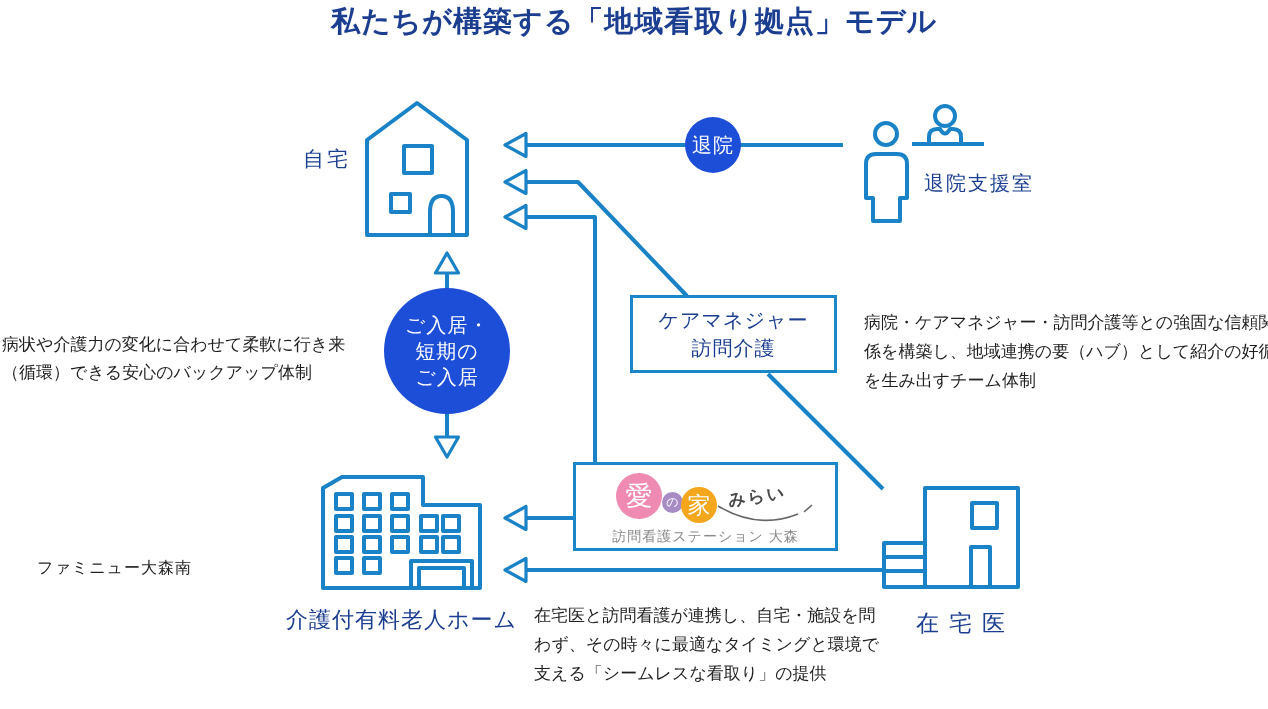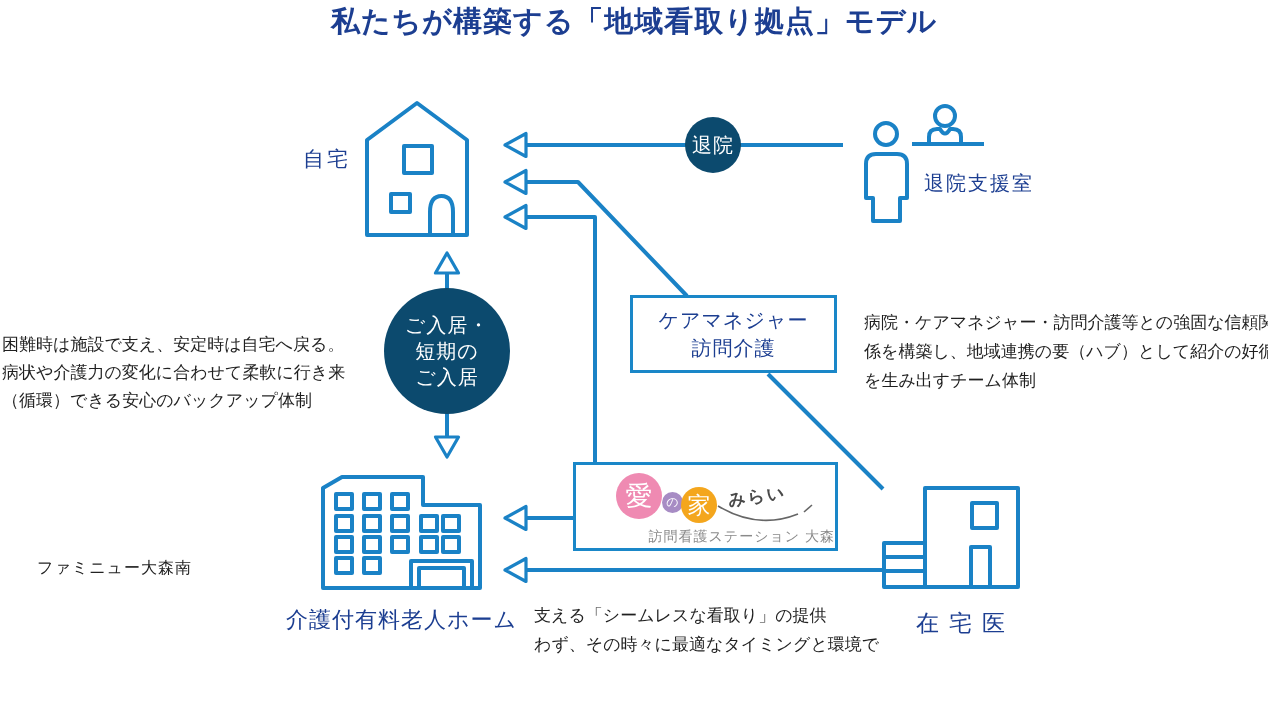--- a/index.html
+++ b/index.html
@@ -5,21 +5,21 @@
   html,body{margin:0;padding:0;background:#fff;}
   body{font-family:"Liberation Sans","DejaVu Sans",sans-serif;color:#1f1f1f;}
   .canvas{position:relative;width:1268px;height:709px;background:#fff;overflow:hidden;}
   .abs{position:absolute;}
   #connector-svg{position:absolute;left:0;top:0;width:1268px;height:709px;}
   .page-title{left:0;top:2px;width:1268px;text-align:center;font-size:29px;font-weight:700;
               color:#1c3e91;letter-spacing:1px;}
   .navy{color:#1c3e91;}
   .home-label{left:303px;top:145px;font-size:21px;letter-spacing:3px;font-weight:500;}
   .badge{display:flex;align-items:center;justify-content:center;border-radius:50%;
-         background:#0c4a6e;color:#fff;}
+         background:#1d4ed8;color:#fff;}
   .discharge-badge{left:685px;top:117px;width:56px;height:56px;font-size:20px;letter-spacing:1px;}
   .support-label{left:924px;top:170px;font-size:20px;letter-spacing:2px;font-weight:500;}
   .move-circle{left:384px;top:288px;width:126px;height:126px;flex-direction:column;
                font-size:20px;line-height:26px;letter-spacing:1px;}
   .cm-box{left:630px;top:295px;width:207px;height:78px;box-sizing:border-box;border:3px solid #1a87c8;
           background:#fff;display:flex;flex-direction:column;align-items:center;justify-content:center;
           font-size:20px;line-height:28px;color:#1c3e91;font-weight:500;letter-spacing:1px;}
   .note{font-size:17px;color:#1f1f1f;}
   .note div{white-space:nowrap;}
   .note-left{left:2px;top:331px;line-height:28px;}
@@ -33,21 +33,21 @@
   .ainoie-box{left:573px;top:462px;width:265px;height:89px;box-sizing:border-box;
               border:3px solid #1a87c8;background:#fff;}
   .ainoie-box .abs{position:absolute;}
   .logo-circle{display:flex;align-items:center;justify-content:center;border-radius:50%;color:#fff;}
   .c-ai{left:40px;top:8px;width:46px;height:46px;background:#ef8ab2;font-size:27px;}
   .c-no{left:86px;top:27px;width:21px;height:21px;background:#a78cc4;font-size:12px;}
   .c-ie{left:105px;top:22px;width:36px;height:36px;background:#f4a61d;font-size:23px;}
   .mirai{left:152px;top:20px;font-size:17px;font-weight:700;color:#4a4a4a;
          transform:rotate(-8deg);letter-spacing:2px;}
   .swoosh{left:140px;top:38px;}
-  .station{left:0;top:63px;width:259px;text-align:right;font-size:14px;color:#8a8a8a;letter-spacing:1px;}
+  .station{left:0;top:63px;width:259px;text-align:center;font-size:14px;color:#8a8a8a;letter-spacing:1px;}
 </style>
 </head>
 <body>
 
 <div class="canvas">
 
   <svg id="connector-svg" viewBox="0 0 1268 709" fill="none" stroke="#1a82c6" stroke-width="4" stroke-linejoin="round" stroke-linecap="butt">
 
     <g>
       <path d="M417,103 L467,140 L467,235 L367,235 L367,140 Z"></path>
@@ -144,34 +144,34 @@
     <span>訪問介護</span>
   </div>
 
   <div class="abs badge move-circle">
     <span>ご入居・</span>
     <span>短期の</span>
     <span>ご入居</span>
   </div>
 
   <div class="abs note note-left">
-    <div>困難時は施設で支え、安定時は自宅へ戻る。</div>
     <div>病状や介護力の変化に合わせて柔軟に行き来</div>
     <div>（循環）できる安心のバックアップ体制</div>
   </div>
 
   <div class="abs note note-right">
     <div>病院・ケアマネジャー・訪問介護等との強固な信頼関</div>
     <div>係を構築し、地域連携の要（ハブ）として紹介の好循環</div>
     <div>を生み出すチーム体制</div>
   </div>
 
   <div class="abs note note-bottom">
+    <div>在宅医と訪問看護が連携し、自宅・施設を問</div>
+    <div>わず、その時々に最適なタイミングと環境で</div>
     <div>支える「シームレスな看取り」の提供</div>
-    <div>わず、その時々に最適なタイミングと環境で</div>
   </div>
 
   <div class="abs faminew-name">ファミニュー大森南</div>
 
   <div class="abs nh-label navy">介護付有料老人ホーム</div>
   <div class="abs hd-label navy">在宅医</div>
 
   <div class="abs ainoie-box">
     <div class="abs logo-circle c-ai">愛</div>
     <div class="abs logo-circle c-no">の</div>

